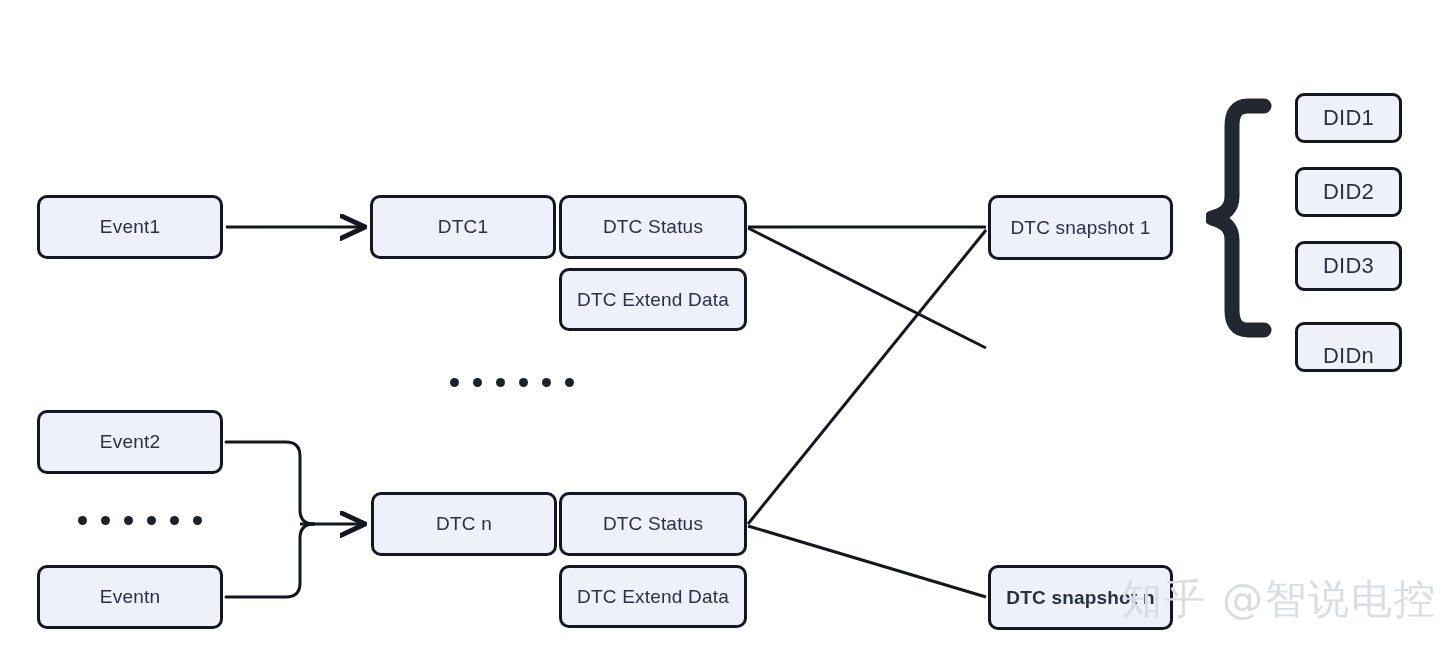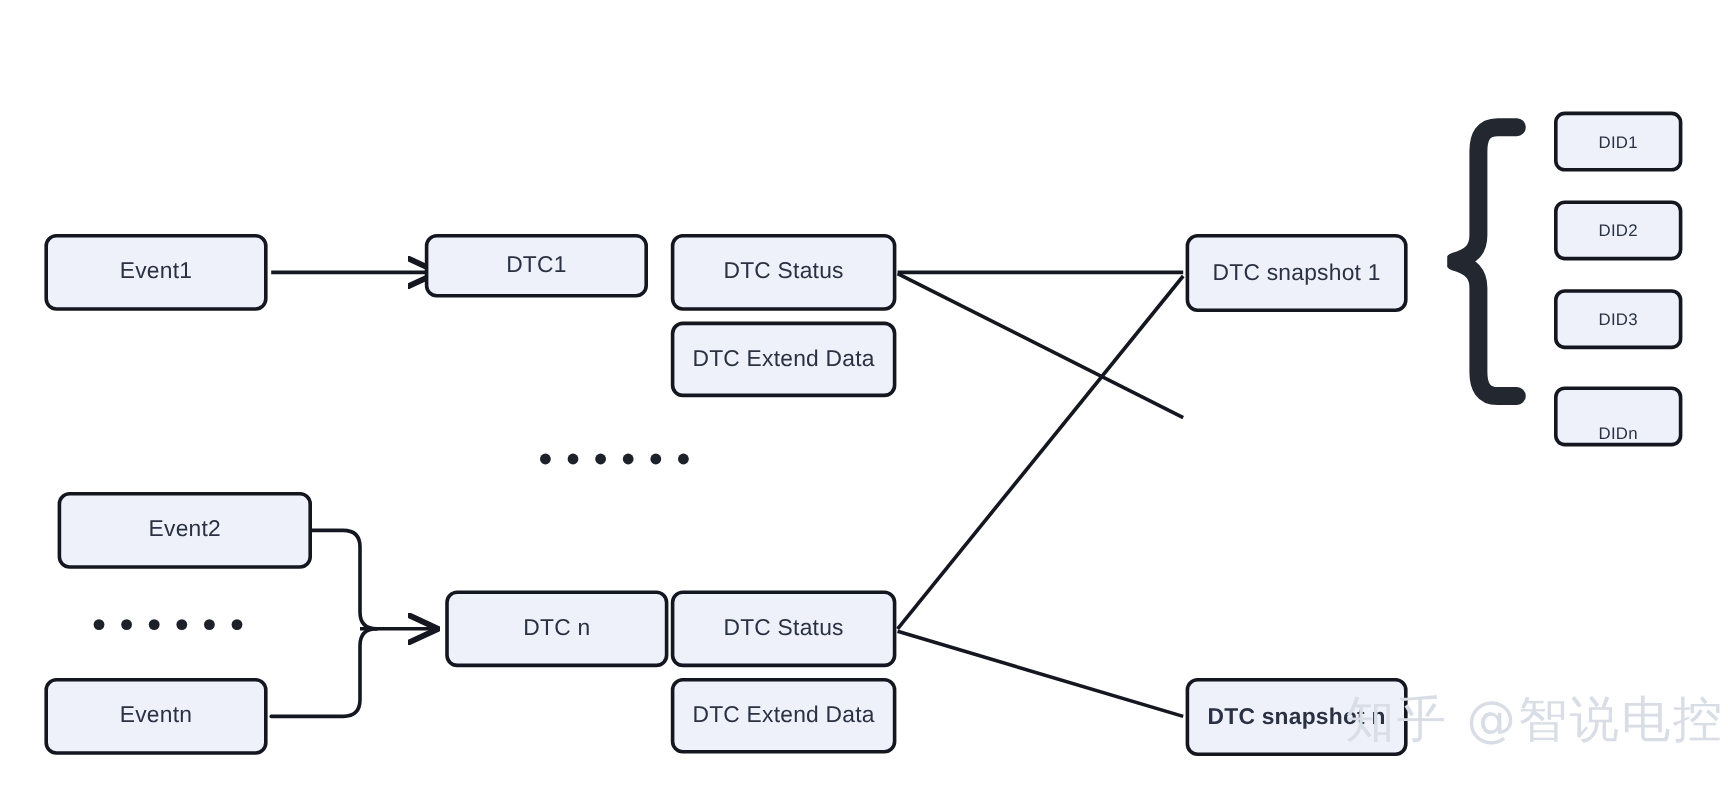--- a/index.html
+++ b/index.html
@@ -26,21 +26,21 @@
     display: flex;
     align-items: center;
     justify-content: center;
     color: #2a3142;
     font-size: 19px;
     letter-spacing: 0.2px;
     white-space: nowrap;
     z-index: 3;
   }
   .node.small {
-    font-size: 14px;
+    font-size: 22px;
     border-radius: 9px;
   }
   .dots {
     position: absolute;
     display: flex;
     gap: 14px;
     align-items: center;
     z-index: 2;
   }
   .dots i {
@@ -99,38 +99,38 @@
 
     <line x1="748" y1="524" x2="986" y2="230" stroke="#14171f" stroke-width="3"></line>
 
     <line x1="748" y1="526" x2="986" y2="597" stroke="#14171f" stroke-width="3"></line>
   </svg>
 
   <div class="node" style="left:37px; top:195px; width:186px; height:64px;align-items:center;">
     <span>Event1</span>
   </div>
 
-  <div class="node" style="left:37px; top:410px; width:212px; height:64px;margin-left:11px;">
+  <div class="node" style="left:37px; top:410px; width:186px; height:64px;">
     <span>Event2</span>
   </div>
 
   <div class="dots" style="left:78px; top:516px;">
     <i></i>
     <i></i>
     <i></i>
     <i></i>
     <i></i>
     <i></i>
   </div>
 
   <div class="node" style="left:37px; top:565px; width:186px; height:64px;">
     <span>Eventn</span>
   </div>
 
-  <div class="node" style="left:354px; top:195px; width:186px; height:53px;">
+  <div class="node" style="left:370px; top:195px; width:186px; height:64px;">
     <span>DTC1</span>
   </div>
 
   <div class="node" style="left:559px; top:195px; width:188px; height:64px;">
     <span>DTC Status</span>
   </div>
 
   <div class="node" style="left:559px; top:268px; width:188px; height:63px;">
     <span>DTC Extend Data</span>
   </div>

